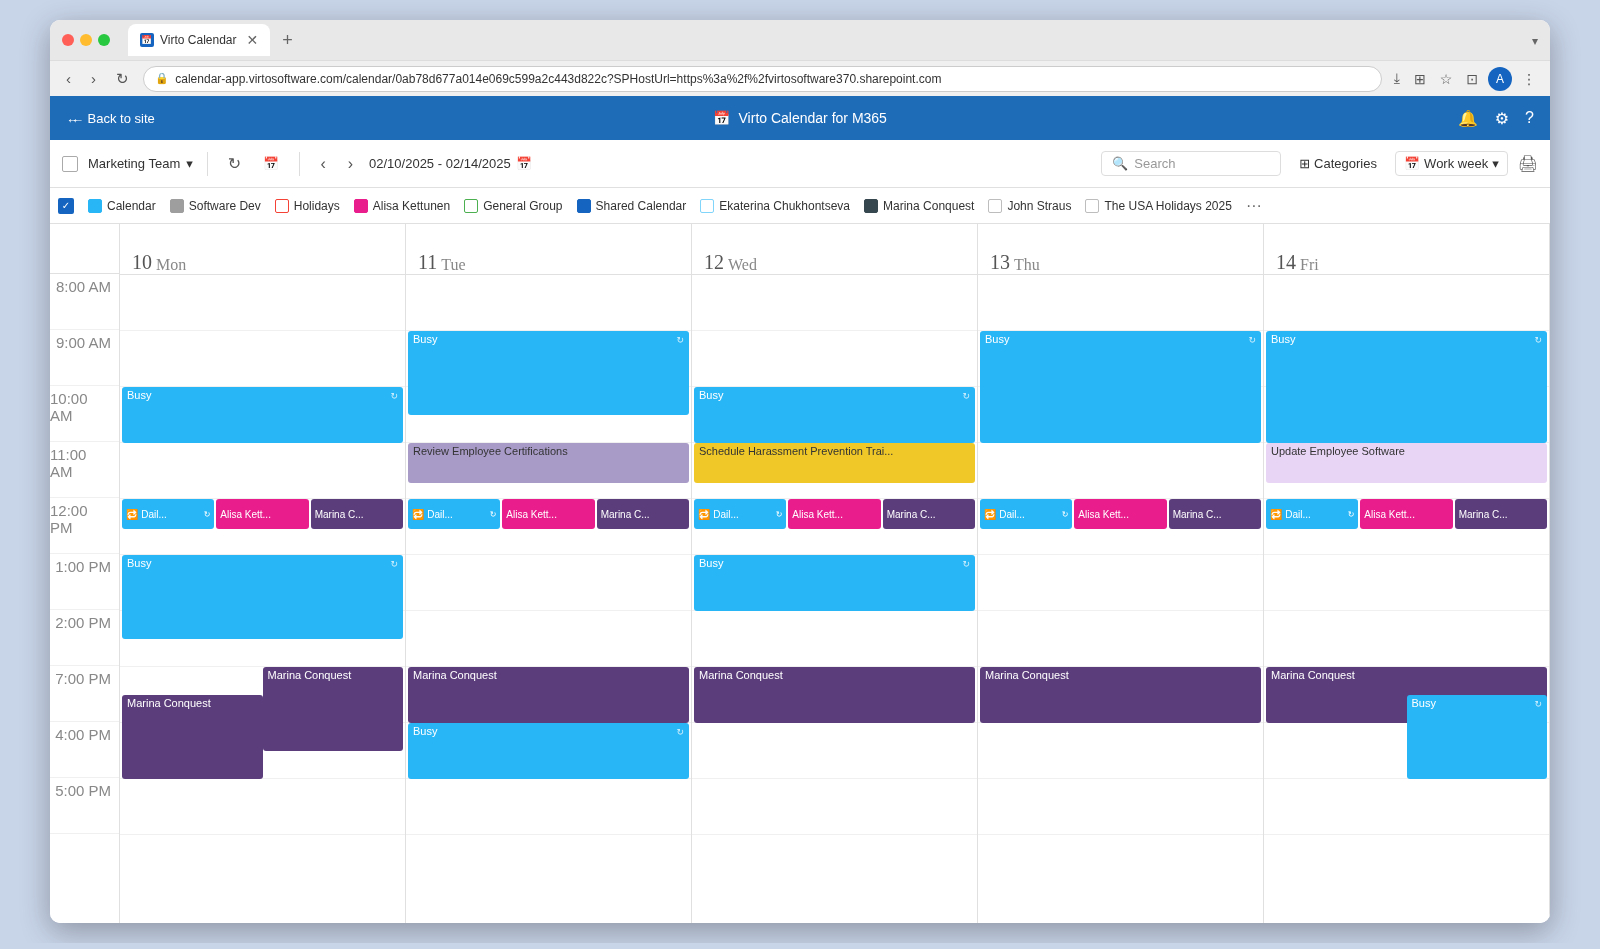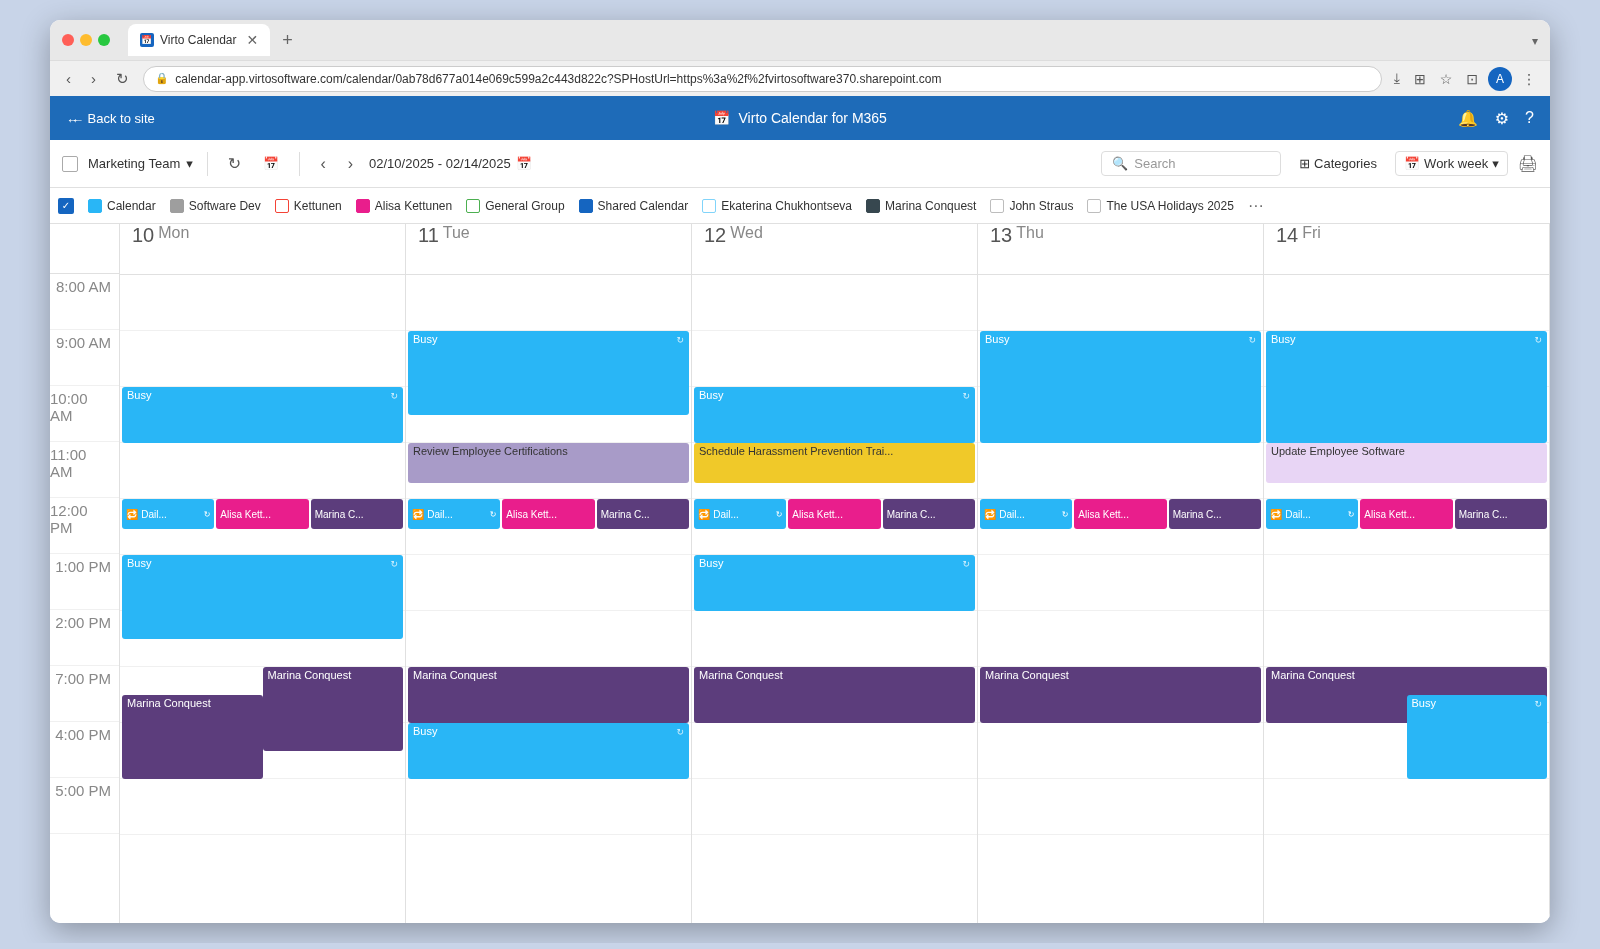--- a/index.html
+++ b/index.html
@@ -196,21 +196,21 @@
     .legend-dot { width: 14px; height: 14px; border-radius: 2px; border: 1px solid; }
     .legend-more { font-size: 16px; color: #666; cursor: pointer; }
 
     
     .cal-container { display: flex; background: #fff; overflow: hidden; height: calc(100vh - 250px); min-height: 600px; }
     .time-col { width: 70px; flex-shrink: 0; border-right: 1px solid #e0e0e0; }
     .time-header { height: 50px; border-bottom: 1px solid #e0e0e0; }
     .time-slot { height: 56px; display: flex; align-items: flex-start; padding-top: 4px; padding-right: 8px; justify-content: flex-end; font-size: 15px; color: #888; border-bottom: 1px solid #f0f0f0; }
     .days-grid { flex: 1; display: flex; flex-direction: column; overflow-y: auto; }
     .days-header { display: flex; border-bottom: 1px solid #e0e0e0; background: #fff; position: sticky; top: 0; z-index: 10; }
-    .day-header { flex: 1; height: 50px; display: flex; align-items: flex-start; padding: 0 12px; border-right: 1px solid #e0e0e0; font-size: 13px; color: #555; }
+    .day-header { flex: 1; height: 50px; display: flex; align-items: flex-end; padding: 0 12px; border-right: 1px solid #e0e0e0; font-size: 13px; color: #555; font-family: Liberation Serif, serif; }
     .day-num { font-size: 20px; color: #555; margin-right: 4px; font-weight: 400; }
     .day-name { font-size: 16px; color: #888; }
 
     .days-body { display: flex; flex: 1; }
     .day-col { flex: 1; border-right: 1px solid #e0e0e0; position: relative; min-height: 560px; }
     .hour-row { height: 56px; border-bottom: 1px solid #f0f0f0; }
 
     
     .event {
       position: absolute;
@@ -359,21 +359,21 @@
     <div class="legend-item">
       <div class="legend-dot" style="background:#29b6f6;border-color:#29b6f6;"></div>
       <span>Calendar</span>
     </div>
     <div class="legend-item">
       <div class="legend-dot" style="background:#9e9e9e;border-color:#9e9e9e;"></div>
       <span>Software Dev</span>
     </div>
     <div class="legend-item">
       <div class="legend-dot" style="background:#fff;border-color:#f44336;"></div>
-      <span>Kettunen</span>
+      <span>Holidays</span>
     </div>
     <div class="legend-item">
       <div class="legend-dot" style="background:#e91e8c;border-color:#e91e8c;"></div>
       <span>Alisa Kettunen</span>
     </div>
     <div class="legend-item">
       <div class="legend-dot" style="background:#fff;border-color:#4caf50;"></div>
       <span>General Group</span>
     </div>
     <div class="legend-item">

